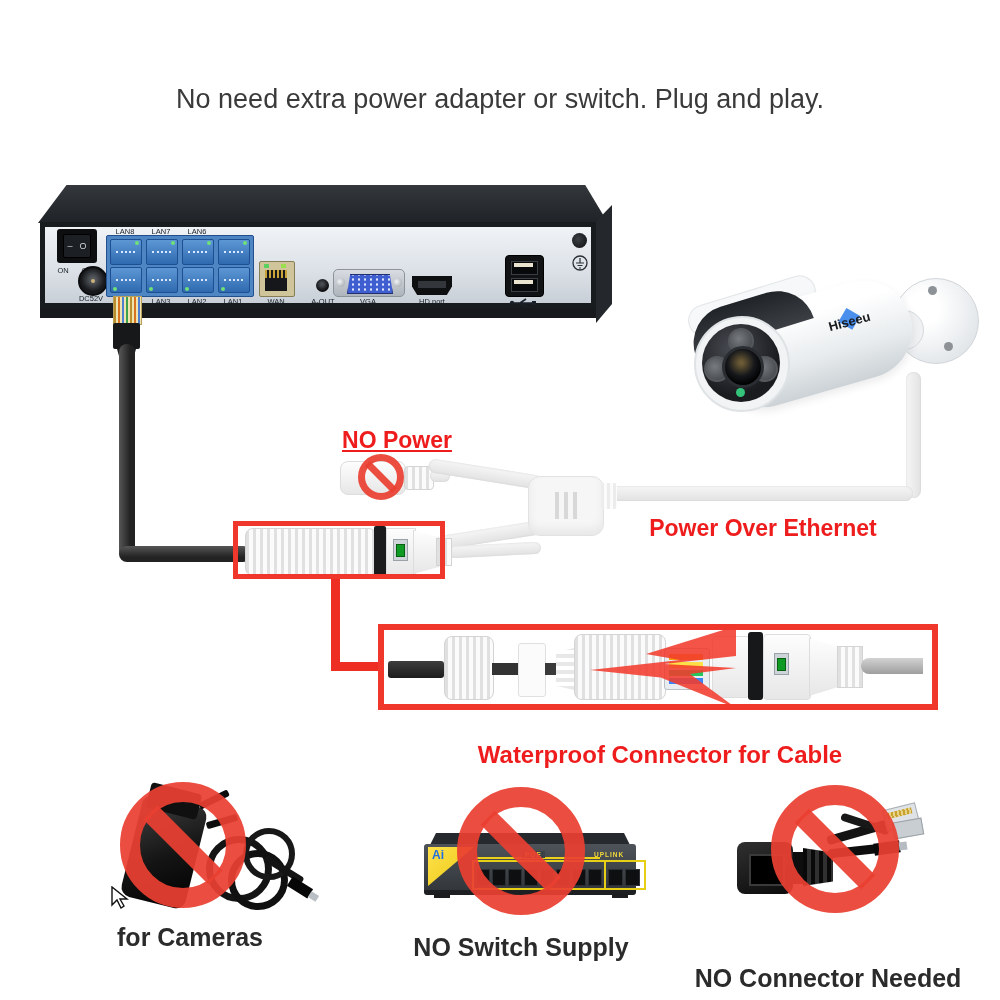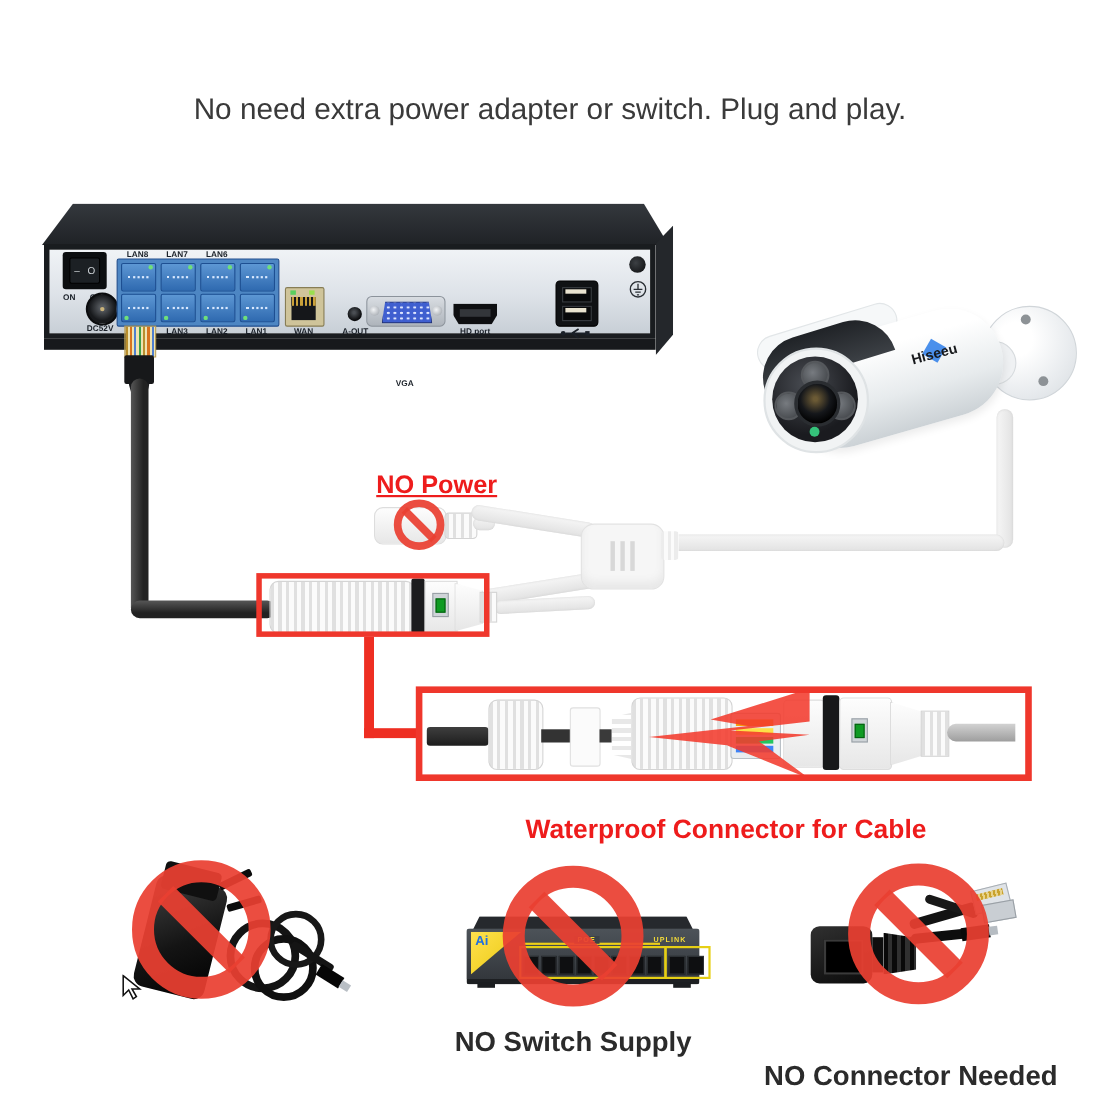--- a/index.html
+++ b/index.html
@@ -18,21 +18,21 @@
 
   
   .nvr-top{position:absolute;left:38px;top:185px;width:570px;height:38px;
       background:linear-gradient(180deg,#34383d,#1f2226);
       clip-path:polygon(5% 0,96% 0,100% 100%,0 100%);}
   .nvr-side{position:absolute;left:596px;top:205px;width:16px;height:118px;background:#24272b;
       clip-path:polygon(0 14%,100% 0,100% 84%,0 100%);}
   .nvr-front{position:absolute;left:40px;top:222px;width:546px;height:76px;
       border:5px solid #191c1f;background:linear-gradient(180deg,#f0f3f6 0%,#dde2e8 55%,#c8cfd6 100%);}
   .nvr-base{position:absolute;left:40px;top:308px;width:556px;height:10px;background:#17191c;}
-  .panel-label{position:absolute;font-size:7.5px;font-weight:bold;color:#1a2028;text-align:center;}
+  .panel-label{position:absolute;font-size:7.5px;font-weight:normal;color:#1a2028;text-align:center;}
 
   .pwr-switch{position:absolute;left:12px;top:2px;width:40px;height:34px;background:#0c0e10;
       border-radius:3px;display:flex;align-items:center;justify-content:center;}
   .pwr-rocker{width:26px;height:22px;background:#1c2024;border:1px solid #000;border-radius:2px;
       color:#cfd4d8;font-size:9px;display:flex;align-items:center;justify-content:space-around;}
   .dc-jack{position:absolute;left:33px;top:39px;width:26px;height:26px;border-radius:50%;
       background:radial-gradient(circle at 50% 45%,#55595e 12%,#17191c 60%);border:2px solid #0b0c0e;}
   .dc-jack::after{content:"";position:absolute;left:11px;top:11px;width:4px;height:4px;border-radius:50%;background:#c9b27a;}
 
   .lan-block{position:absolute;left:61px;top:8px;width:146px;height:60px;background:#4d86c3;
@@ -163,21 +163,21 @@
       <span class="panel-label" style="left:213px;top:70px;width:36px;">WAN</span>
 
       <div class="aout-jack"></div>
       <span class="panel-label" style="left:258px;top:70px;width:40px;">A-OUT</span>
 
       <div class="vga-port">
         <div class="screw" style="left:2px;"></div>
         <div class="screw" style="right:2px;"></div>
         <div class="vga-inner"></div>
       </div>
-      <span class="panel-label" style="left:303px;top:70px;width:40px;margin-top:47px;">VGA</span>
+      <span class="panel-label" style="left:303px;top:70px;width:40px;">VGA</span>
 
       <div class="hdmi-port"></div>
       <span class="panel-label" style="left:365px;top:70px;width:44px;">HD port</span>
 
       <div class="usb-block">
         <div class="usb-slot" style="top:5px;"></div>
         <div class="usb-slot" style="top:22px;"></div>
       </div>
       <svg class="abs" style="left:464px;top:70px;" width="28" height="12" viewBox="0 0 28 12">
         <circle cx="3" cy="6" r="2.2" fill="#1a2028"></circle>
@@ -211,20 +211,21 @@
     <div class="abs" style="left:44px;top:15px;width:4px;height:27px;background:#d8d8d8;"></div>
   </div>
   <div class="abs" style="left:601px;top:483px;width:16px;height:26px;border-radius:3px;background:repeating-linear-gradient(90deg,#ececec 0 3px,#fbfbfb 3px 6px);z-index:2;"></div>
 
   <div class="abs white-piece" style="left:340px;top:461px;width:64px;height:32px;border-radius:8px;"></div>
   <div class="abs ribbed" style="left:404px;top:466px;width:28px;height:22px;border-radius:4px;"></div>
   <div class="abs cable-white" style="left:430px;top:470px;width:20px;height:12px;border-radius:6px;"></div>
   <div class="ban ban-sm" style="left: 358px; top: 454px; width: 32px; height: 32px; --bw: 32px;"></div>
 
   <div class="red-label" style="left:327px;top:427px;width:140px;font-size:23px;text-decoration:underline;">NO Power</div>
+  <div class="red-label" style="left:628px;top:515px;width:270px;font-size:23px;">Power Over Ethernet</div>
 
   <div>
     <div class="abs" style="left:893px;top:278px;width:84px;height:84px;border-radius:50%;background:radial-gradient(circle at 35% 35%,#fff 20%,#e8ebee 65%,#d6dbdf);border:1px solid #d0d5d9;"></div>
     <div class="abs" style="left:928px;top:286px;width:9px;height:9px;border-radius:50%;background:#8d9296;"></div>
     <div class="abs" style="left:944px;top:342px;width:9px;height:9px;border-radius:50%;background:#8d9296;"></div>
     <div class="abs" style="left:858px;top:318px;width:44px;height:22px;border-radius:6px;background:#e9edf0;transform:rotate(28deg);"></div>
     <div class="abs" style="left:884px;top:310px;width:38px;height:38px;border-radius:50%;background:#eff1f3;border:1px solid #d7dbde;"></div>
 
     <div class="abs" style="left:686px;top:290px;width:130px;height:30px;border-radius:16px;background:#f6f8f9;border:1px solid #e2e6e8;transform:rotate(-17deg);"></div>
     <div class="abs" style="left:712px;top:295px;width:202px;height:98px;border-radius:49px;transform:rotate(-16deg);background:linear-gradient(180deg,#ffffff 18%,#e7ebed 65%,#ccd2d6);box-shadow:0 4px 8px rgba(0,0,0,.08);"></div>
@@ -340,20 +341,21 @@
     <div class="abs" style="left:884px;top:806px;width:32px;height:20px;transform:rotate(-14deg);background:#dfe3e7;border:1px solid #a8aeb4;">
       <div class="abs" style="left:3px;top:3px;width:25px;height:6px;background:repeating-linear-gradient(90deg,#c9a22c 0 2px,#e7d28a 2px 4px);"></div>
     </div>
     <div class="abs" style="left:893px;top:820px;width:28px;height:15px;transform:rotate(-10deg);background:#c9ced3;border:1px solid #9aa0a6;"></div>
     <div class="abs" style="left:874px;top:842px;width:26px;height:12px;transform:rotate(-8deg);background:#0a0a0a;"></div>
     <div class="abs" style="left:899px;top:842px;width:8px;height:8px;transform:rotate(-8deg);background:#b6bcc2;"></div>
     <div class="ban" style="left: 771px; top: 785px; width: 88px; height: 88px; --bw: 88px;"></div>
   </div>
 
   <div class="caption" style="left:28px;top:922px;width:324px;">
+    <div>for Cameras</div>
   </div>
   <div class="caption" style="left:395px;top:932px;width:252px;">NO Switch Supply</div>
   <div class="caption" style="left:688px;top:932px;width:280px;margin-top:31px;">NO Connector Needed</div>
 
 </div>
 
 <style>
   .ban::after{width:calc(100% + 6px);}
 </style>
 

